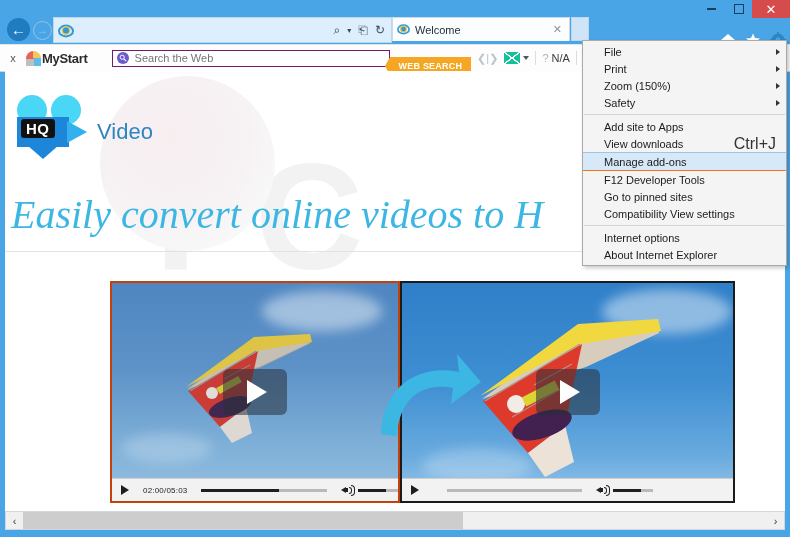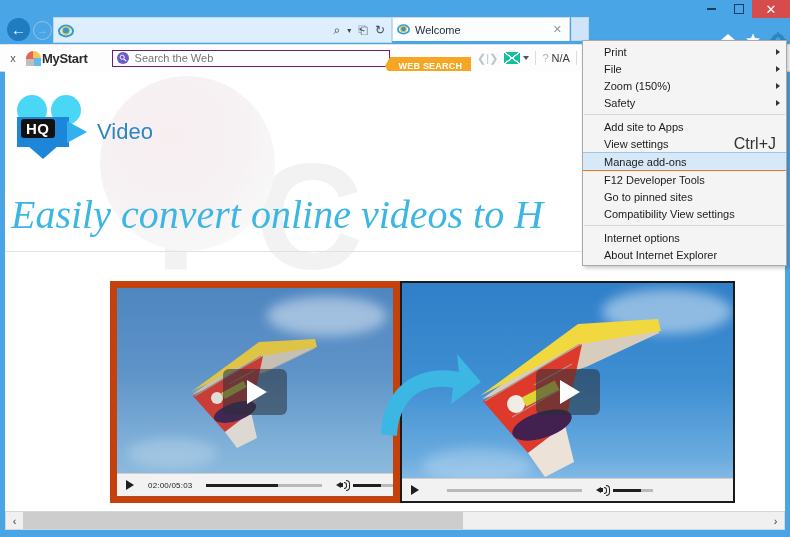--- a/index.html
+++ b/index.html
@@ -96,21 +96,21 @@
            border-left:16px solid transparent;border-right:16px solid transparent;border-top:14px solid #1e86d8;}
   .hqbadge{position:absolute;left:6px;top:24px;background:#111;color:#fff;font-weight:bold;
            font-size:15px;padding:1px 5px;border-radius:3px;letter-spacing:.5px;}
   .videoword{font-size:22px;color:#2e86c1;margin-left:4px;margin-bottom:12px;}
   .headline{position:absolute;left:6px;top:120px;font-family:"Liberation Serif",serif;
             font-style:italic;font-size:40px;color:#3cb6e3;white-space:nowrap;}
   .hr{position:absolute;left:0;top:180px;width:780px;height:1px;background:#e2e2e2;}
 
   
   .vidwrap{position:absolute;top:210px;}
-  .vid{position:relative;border:7px solid #c2410c;box-sizing:border-box;overflow:hidden;}
+  .vid{position:relative;border:2px solid #c2410c;box-sizing:border-box;overflow:hidden;}
   .sky{position:absolute;inset:0;}
   .sky-l{background:linear-gradient(to bottom,#4f86c1 0%,#5e93c8 40%,#7fb0d8 75%,#96c0e0 100%);}
   .sky-r{background:linear-gradient(to bottom,#2f7fc9 0%,#3e8ed2 45%,#6aabdf 80%,#9cc8ea 100%);}
   .cloud{position:absolute;border-radius:50%;background:rgba(255,255,255,.45);filter:blur(6px);}
   .glider{position:absolute;}
   .playbtn{position:absolute;left:50%;top:50%;transform:translate(-50%,-50%);
            width:64px;height:46px;border-radius:6px;background:rgba(40,48,56,.55);
            display:flex;align-items:center;justify-content:center;}
   .ptri{width:0;height:0;border-top:12px solid transparent;border-bottom:12px solid transparent;
         border-left:20px solid #fff;margin-left:4px;}
@@ -382,41 +382,41 @@
       </div>
     </div>
 
     <svg class="arrow" viewBox="0 0 110 95">
       <path d="M8 88 C10 38 48 18 86 26 L84 8 L108 36 L78 58 L80 42 C52 36 26 50 24 90 Z" fill="#3cb6e3"></path>
     </svg>
   </div>
 
   <div class="menu">
     <div class="mi">
+        <span>File</span>
+        <span class="sub"></span>
+      </div>
+    <div class="mi">
         <span>Print</span>
         <span class="sub"></span>
       </div>
     <div class="mi">
-        <span>File</span>
-        <span class="sub"></span>
-      </div>
-    <div class="mi">
         <span>Zoom (150%)</span>
         <span class="sub"></span>
       </div>
     <div class="mi">
         <span>Safety</span>
         <span class="sub"></span>
       </div>
     <div class="msep"></div>
     <div class="mi">
         <span>Add site to Apps</span>
       </div>
     <div class="mi">
-        <span>View settings</span>
+        <span>View downloads</span>
         <span class="acc">Ctrl+J</span>
       </div>
     <div class="mi sel">
         <span>Manage add-ons</span>
       </div>
     <div class="mi">
         <span>F12 Developer Tools</span>
       </div>
     <div class="mi">
         <span>Go to pinned sites</span>

